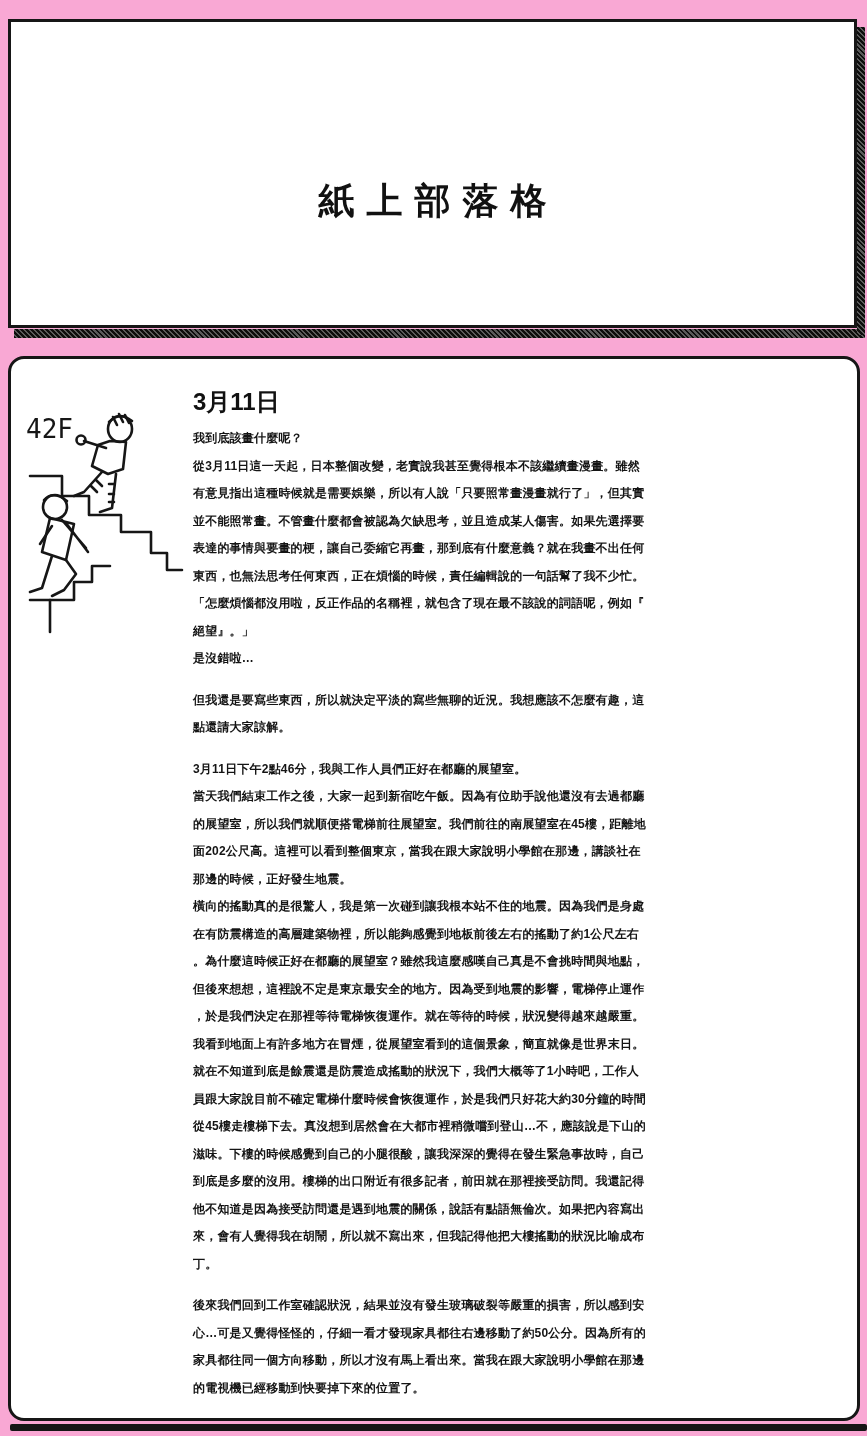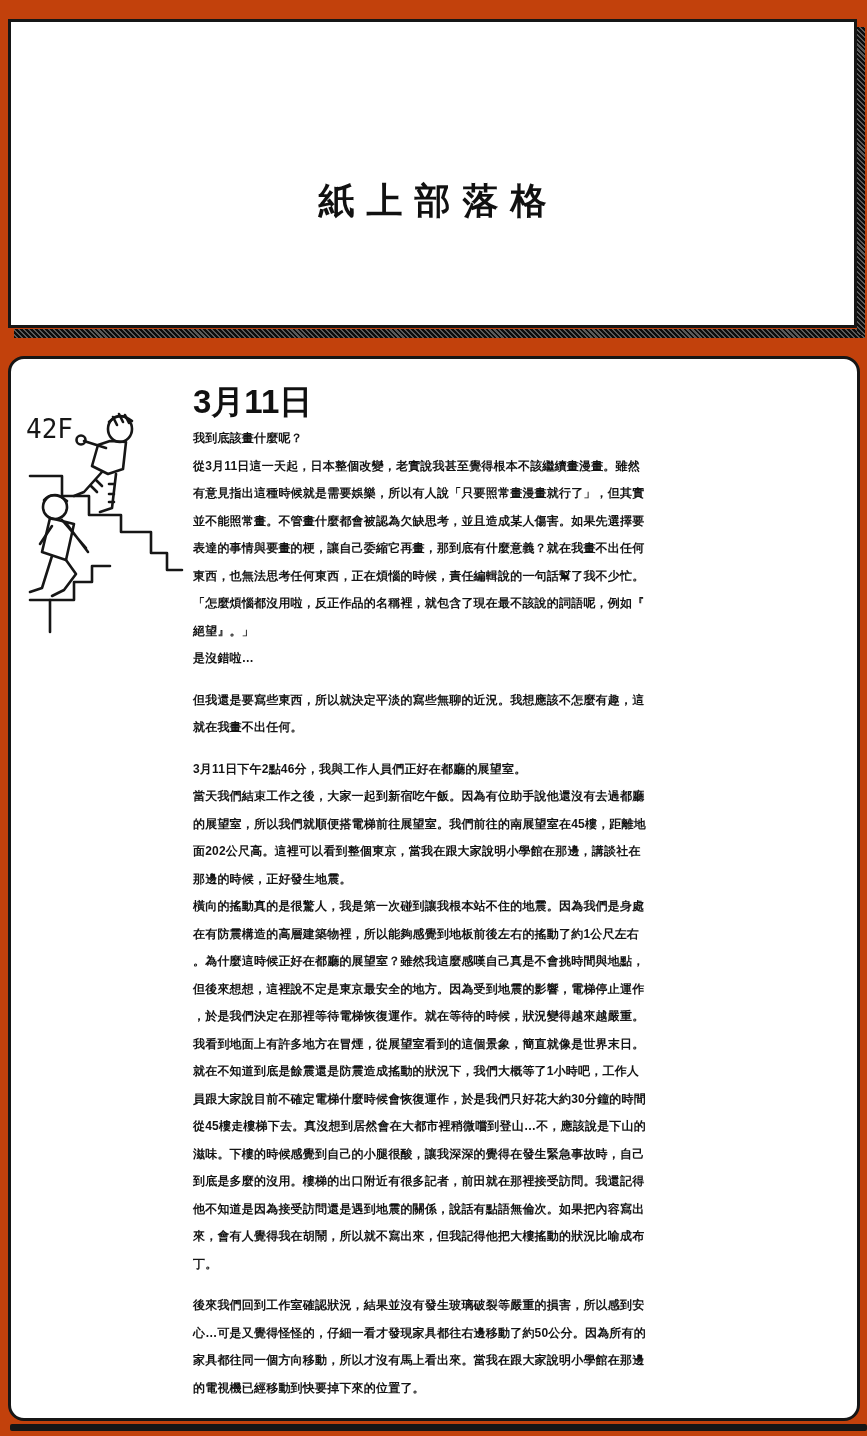--- a/index.html
+++ b/index.html
@@ -1,17 +1,17 @@
 <!DOCTYPE html>
 <html><head>
 <meta charset="utf-8">
 <style>
   html,body { margin:0; padding:0; background:#ffffff; }
   .page {
-    position:relative; width:867px; height:1436px; background:#c2410c;
+    position:relative; width:867px; height:1436px; background:#f9a8d4;
     font-family:"Liberation Sans", sans-serif; color:#161616; overflow:hidden;
   }
   
   .title-box {
     position:absolute; left:8px; top:19px; width:849px; height:309px;
     border:3px solid #161616; box-sizing:border-box; background:#ffffff;
   }
   .title-box .title {
     position:absolute; left:0; right:0; top:155px; text-align:center;
     font-size:36px; font-weight:bold; letter-spacing:12px; text-indent:12px;
@@ -32,21 +32,21 @@
     background:#ffffff;
   }
   .illustration {
     position:absolute; left:22px; top:404px; width:170px; height:230px;
   }
   .illustration svg { display:block; width:170px; height:230px; }
   .text-col {
     position:absolute; left:193px; top:385px; width:660px;
   }
   .heading {
-    font-size:33px; font-weight:bold; line-height:33px; margin:0 0 7px 0;
+    font-size:24px; font-weight:bold; line-height:33px; margin:0 0 7px 0;
     color:#111111;
   }
   .para {
     font-size:12px; line-height:27.5px; font-weight:600;
     margin:0 0 14px 0; white-space:pre-line; color:#141414;
     letter-spacing:0.2px;
   }
   .bottom-rule {
     position:absolute; left:10px; top:1424px; width:857px; height:7px;
     background:#161616; border-radius:2px;
@@ -103,21 +103,21 @@
     <p class="para">我到底該畫什麼呢？
 從3月11日這一天起，日本整個改變，老實說我甚至覺得根本不該繼續畫漫畫。雖然
 有意見指出這種時候就是需要娛樂，所以有人說「只要照常畫漫畫就行了」，但其實
 並不能照常畫。不管畫什麼都會被認為欠缺思考，並且造成某人傷害。如果先選擇要
 表達的事情與要畫的梗，讓自己委縮它再畫，那到底有什麼意義？就在我畫不出任何
 東西，也無法思考任何東西，正在煩惱的時候，責任編輯說的一句話幫了我不少忙。
 「怎麼煩惱都沒用啦，反正作品的名稱裡，就包含了現在最不該說的詞語呢，例如『
 絕望』。」
 是沒錯啦…</p>
     <p class="para">但我還是要寫些東西，所以就決定平淡的寫些無聊的近況。我想應該不怎麼有趣，這
-就在我畫不出任何。</p>
+點還請大家諒解。</p>
     <p class="para">3月11日下午2點46分，我與工作人員們正好在都廳的展望室。
 當天我們結束工作之後，大家一起到新宿吃午飯。因為有位助手說他還沒有去過都廳
 的展望室，所以我們就順便搭電梯前往展望室。我們前往的南展望室在45樓，距離地
 面202公尺高。這裡可以看到整個東京，當我在跟大家說明小學館在那邊，講談社在
 那邊的時候，正好發生地震。
 橫向的搖動真的是很驚人，我是第一次碰到讓我根本站不住的地震。因為我們是身處
 在有防震構造的高層建築物裡，所以能夠感覺到地板前後左右的搖動了約1公尺左右
 。為什麼這時候正好在都廳的展望室？雖然我這麼感嘆自己真是不會挑時間與地點，
 但後來想想，這裡說不定是東京最安全的地方。因為受到地震的影響，電梯停止運作
 ，於是我們決定在那裡等待電梯恢復運作。就在等待的時候，狀況變得越來越嚴重。

